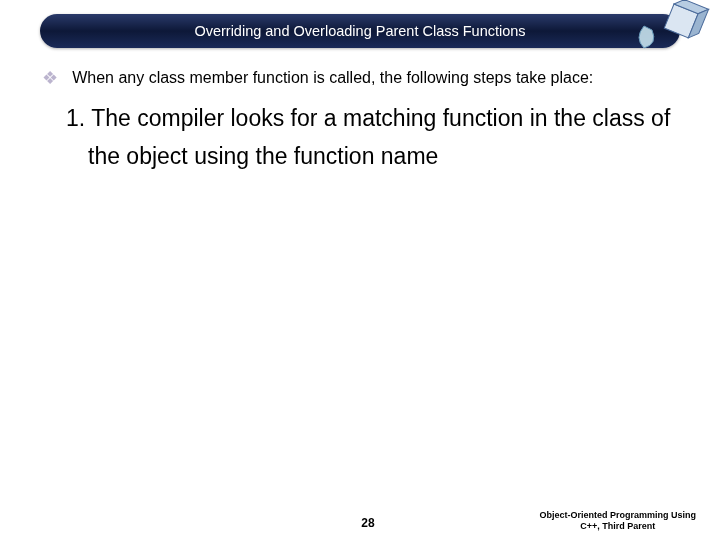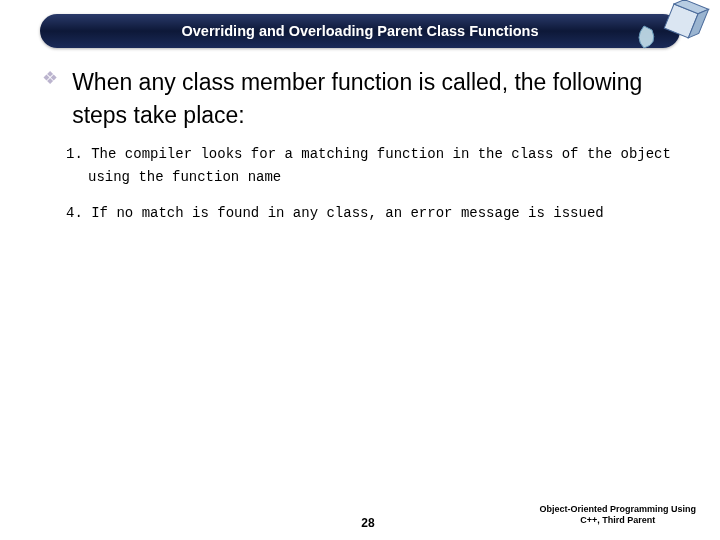--- a/index.html
+++ b/index.html
@@ -11,21 +11,21 @@
     position: relative;
     overflow: hidden;
   }
   .title-bar {
     margin: 14px 40px 0 40px;
     background: linear-gradient(to bottom, #2a3a6a 0%, #0d1838 50%, #1a2a58 100%);
     border-radius: 26px;
     padding: 8px 20px;
     text-align: center;
     color: #ffffff;
-    font-weight: bold;
+    font-weight: normal;
     font-size: 14.5px;
     line-height: 1.25;
     box-shadow: 0 1px 3px rgba(0,0,0,0.3);
   }
   .corner-decor {
     position: absolute;
     top: -6px;
     right: 8px;
     width: 78px;
     height: 60px;
@@ -40,52 +40,52 @@
   }
   .diamond {
     color: #6b5b95;
     opacity: 0.45;
     font-size: 18px;
     margin-right: 14px;
     line-height: 1.35;
     flex-shrink: 0;
   }
   .intro-text {
-    font-size: 23px;
+    font-size: 16px;
     color: #000;
     line-height: 1.45;
     font-family: Verdana, Geneva, sans-serif;
   }
   .ol {
     padding: 0 14px 0 32px;
   }
   .li {
-    font-family: Liberation Mono, monospace;
-    font-size: 14px;
+    font-family: Liberation Sans, sans-serif;
+    font-size: 23px;
     color: #000;
     line-height: 1.65;
     margin-bottom: 13px;
     text-indent: -22px;
     padding-left: 22px;
   }
   .li .num { }
   .footer-num {
     position: absolute;
     bottom: 10px;
     left: 8px;
     width: 100%;
     text-align: center;
     font-size: 12px;
     font-weight: bold;
     color: #000;
     font-family: Verdana, sans-serif;
   }
   .footer-credit {
     position: absolute;
-    bottom: 14px;
+    bottom: 8px;
     right: 24px;
     text-align: center;
     font-size: 9px;
     font-weight: bold;
     color: #000;
     line-height: 1.2;
     font-family: Verdana, sans-serif;
   }
 </style>
 </head>
@@ -105,21 +105,20 @@
 </div>
 
 <div class="content">
   <div class="bullet-row">
     <span class="diamond">❖</span>
     <span class="intro-text">When any class member function is called, the following steps take place:</span>
   </div>
 
   <div class="ol">
     <div class="li"><span class="num">1.</span> <span>The compiler looks for a matching function in the class of the object using the function name</span></div>
-    <div class="li"><span class="num">4.</span> <span>If no match is found in any class, an error message is issued</span></div>
   </div>
 </div>
 
 <div class="footer-num">28</div>
 <div class="footer-credit">
   <span>Object-Oriented Programming Using</span><br>
   <span>C++, Third Parent</span>
 </div>
 
 </body></html>

